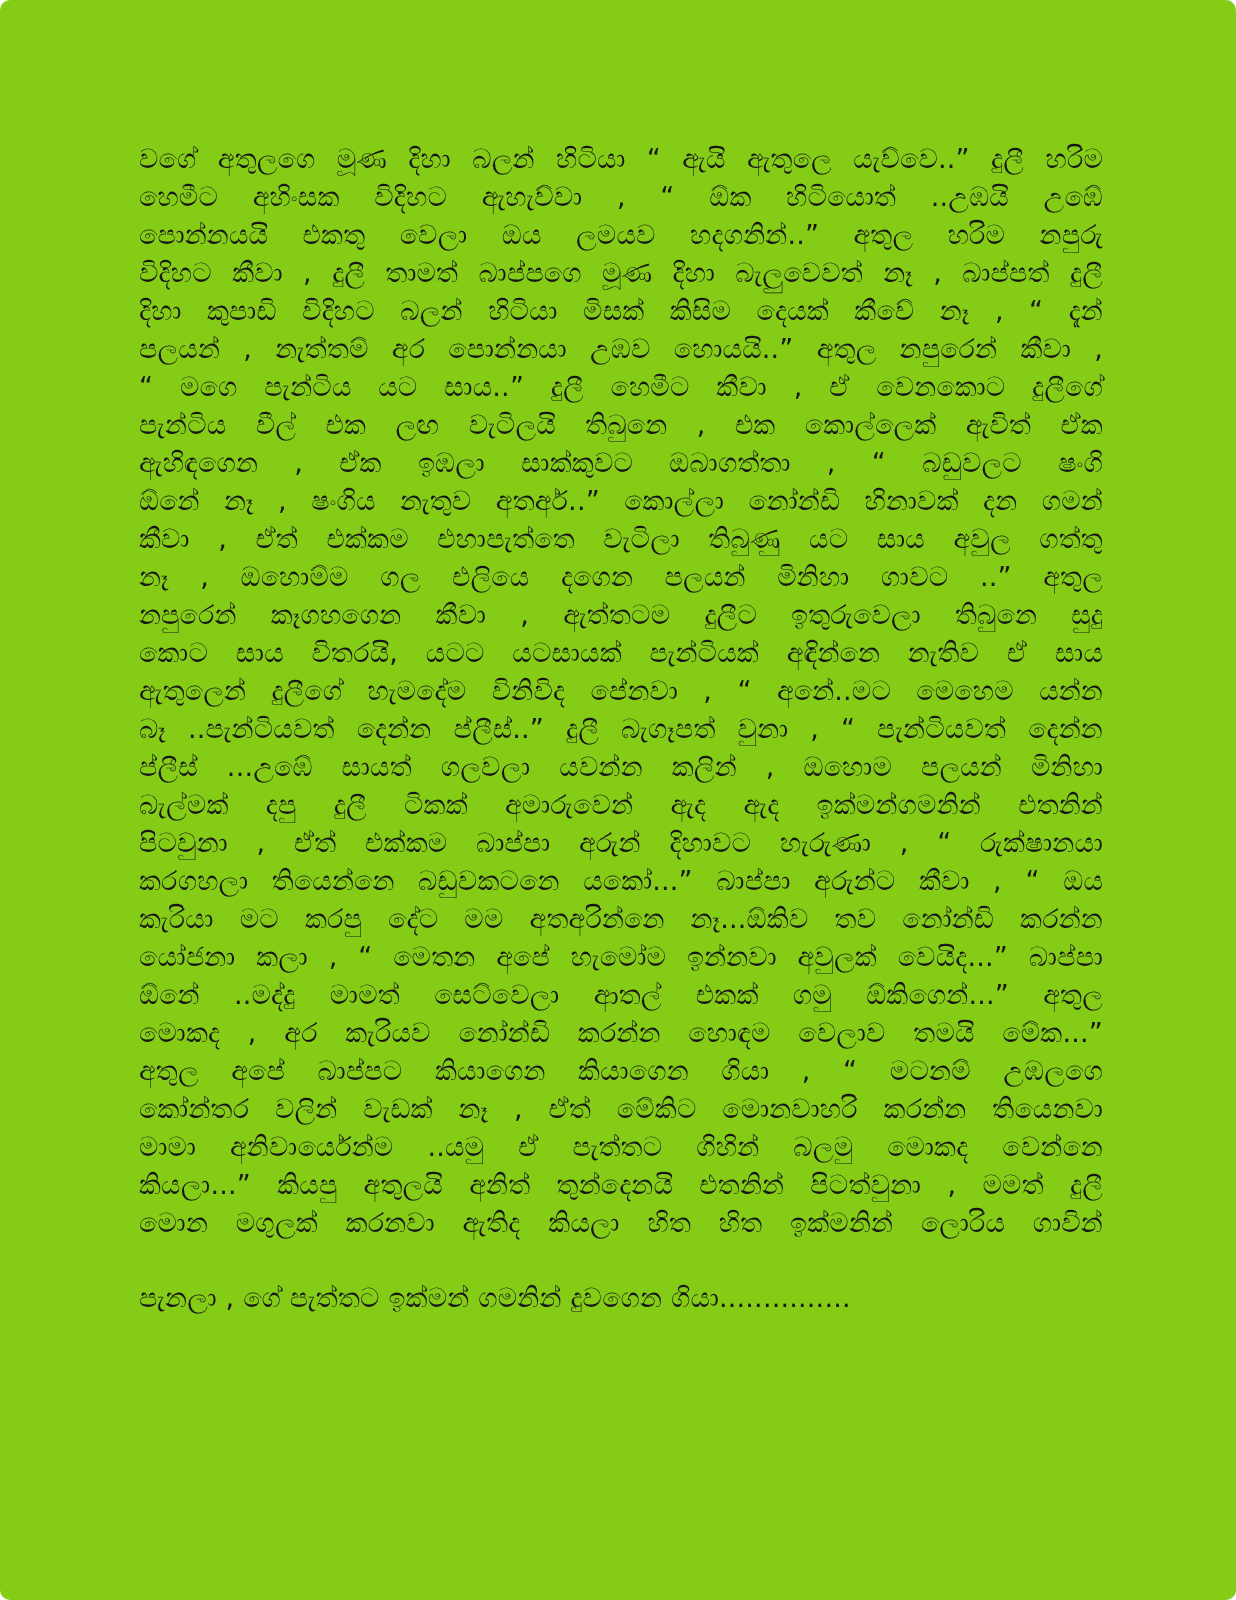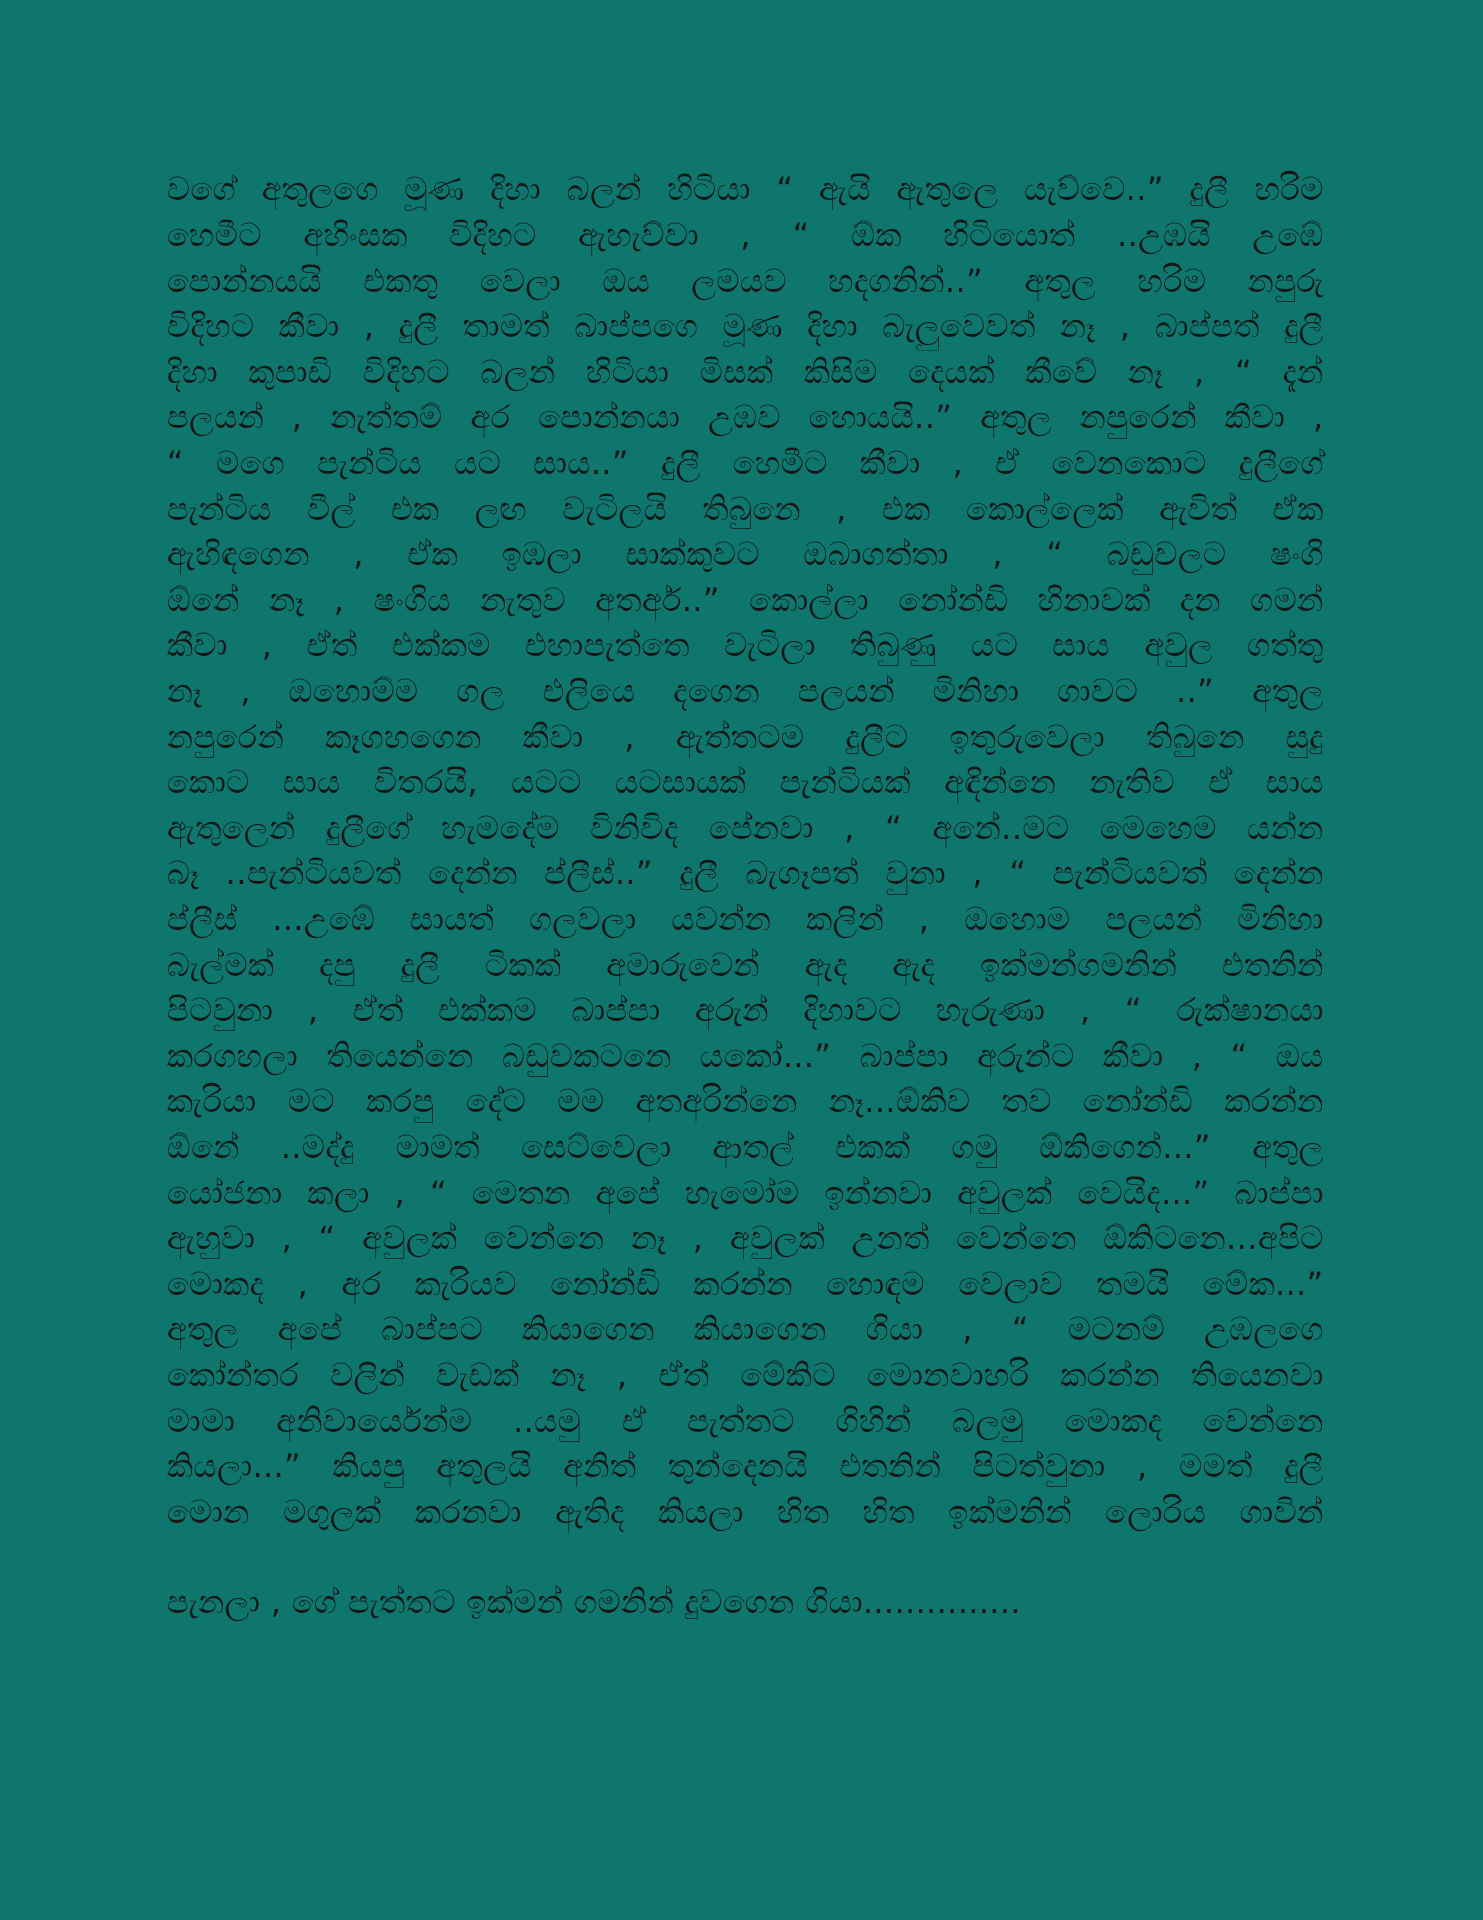--- a/index.html
+++ b/index.html
@@ -11,22 +11,23 @@
     width: 1236px;
     height: 1600px;
     position: relative;
     font-family: "DejaVu Sans", sans-serif;
   }
   .page {
     position: absolute;
     left: 0; top: 0;
     width: 1236px;
     height: 1600px;
-    background: #0f766e;
+    background: #84cc16;
     overflow: hidden;
+    border-radius: 10px;
   }
   .text-body {
     position: absolute;
     left: 139px;
     top: 140px;
     width: 964px;
     color: #161616;
     font-size: 27px;
     line-height: 38px;
     font-weight: 400;
@@ -62,23 +63,22 @@
       <div class="line">නෑ , ඔහොම්ම ගල එලියෙ දගෙන පලයන් මිනිහා ගාවට ..” අතුල</div>
       <div class="line">නපුරෙන් කෑගහගෙන කීවා , ඇත්තටම දුලීට ඉතුරුවෙලා තිබුනෙ සුදු</div>
       <div class="line">කොට සාය විතරයි, යටට යටසායක් පැන්ටියක් අඳින්නෙ නැතිව ඒ සාය</div>
       <div class="line">ඇතුලෙන් දුලීගේ හැමදේම විනිවිද පේනවා , “ අනේ..මට මෙහෙම යන්න</div>
       <div class="line">බෑ ..පැන්ටියවත් දෙන්න ප්ලීස්..” දුලී බැගෑපත් වුනා , “ පැන්ටියවත් දෙන්න</div>
       <div class="line">ප්ලීස් ...උඹේ සායත් ගලවලා යවන්න කලින් , ඔහොම පලයන් මිනිහා</div>
       <div class="line">බැල්මක් දපු දුලී ටිකක් අමාරුවෙන් ඇද ඇද ඉක්මන්ගමනින් එතනින්</div>
       <div class="line">පිටවුනා , ඒත් එක්කම බාප්පා අරුන් දිහාවට හැරුණා , “ රුක්ෂානයා</div>
       <div class="line">කරගහලා තියෙන්නෙ බඩුවකටනෙ යකෝ...” බාප්පා අරුන්ට කීවා , “ ඔය</div>
       <div class="line">කැරියා මට කරපු දේට මම අතඅරින්නෙ නෑ...ඕකිව තව නෝන්ඩි කරන්න</div>
+      <div class="line">යෝජනා කලා , “ මෙතන අපේ හැමෝම ඉන්නවා අවුලක් වෙයිද...” බාප්පා</div>
       <div class="line">ඕනේ ..මද්දු මාමත් සෙට්වෙලා ආතල් එකක් ගමු ඕකිගෙන්...” අතුල</div>
-      <div class="line">යෝජනා කලා , “ මෙතන අපේ හැමෝම ඉන්නවා අවුලක් වෙයිද...” බාප්පා</div>
-      <div class="line">ඇහුවා , “ අවුලක් වෙන්නෙ නෑ , අවුලක් උනත් වෙන්නෙ ඕකිටනෙ...අපිට</div>
       <div class="line">මොකද , අර කැරියව නෝන්ඩි කරන්න හොඳම වෙලාව තමයි මේක...”</div>
       <div class="line">අතුල අපේ බාප්පට කියාගෙන කියාගෙන ගියා , “ මටනම් උඹලගෙ</div>
       <div class="line">කෝන්තර වලින් වැඩක් නෑ , ඒත් මේකිට මොනවාහරි කරන්න තියෙනවා</div>
       <div class="line">මාමා අනිවාර්යෙන්ම ..යමු ඒ පැත්තට ගිහින් බලමු මොකද වෙන්නෙ</div>
       <div class="line">කියලා...” කියපු අතුලයි අනිත් තුන්දෙනයි එතනින් පිටත්වුනා , මමත් දුලී</div>
       <div class="line">මොන මගුලක් කරනවා ඇතිද කියලා හිත හිත ඉක්මනින් ලොරිය ගාවින්</div>
       <div class="line">පැනලා , ගේ පැත්තට ඉක්මන් ගමනින් දුවගෙන ගියා...............</div>
     </div>
 </div>
 

